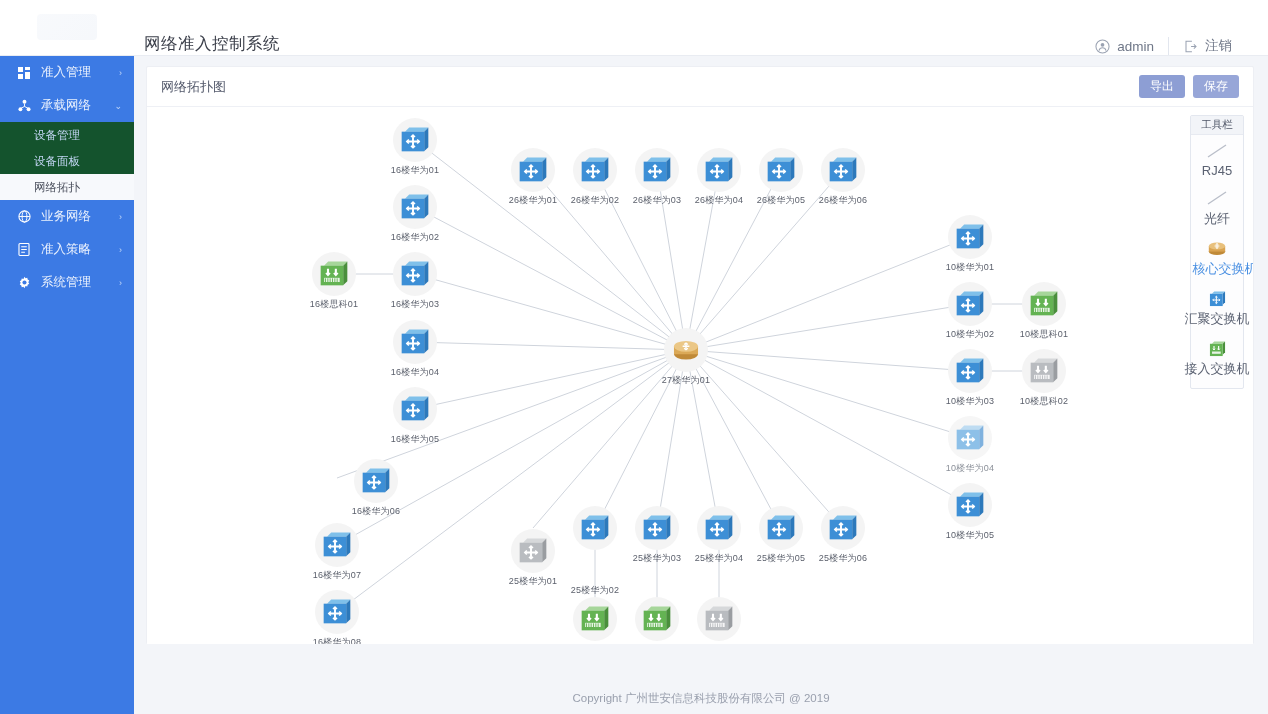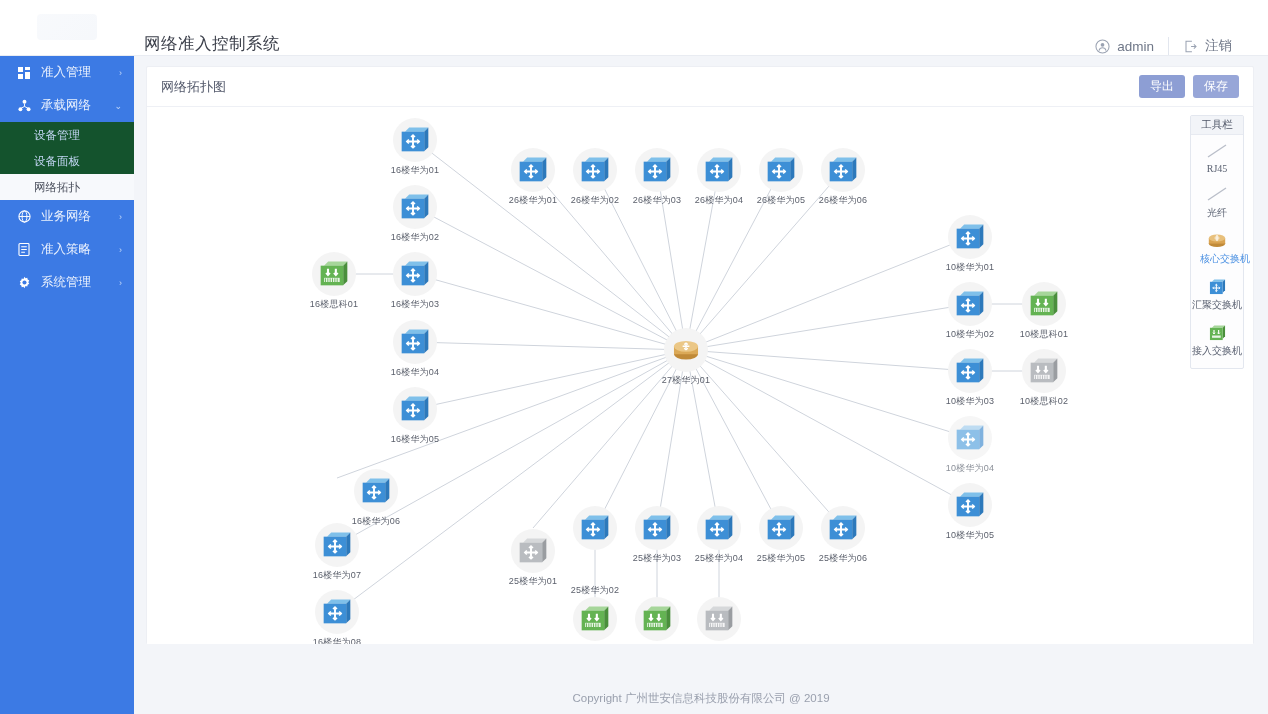--- a/index.html
+++ b/index.html
@@ -115,21 +115,21 @@
   .tb-head {
     height: 19px; background: #f2f4f8; border-bottom: 1px solid #e7eaf1;
     font-size: 10.5px; color: #4e5566; display: flex;
     align-items: center; justify-content: center;
   }
   .tb-item {
     padding: 6px 0 4px; display: flex; flex-direction: column;
     align-items: center; cursor: pointer;
   }
   .tb-ico { height: 20px; display: flex; align-items: center; justify-content: center; }
-  .tb-label { font-size: 10px; color: #5b6272; margin-top: 2px; white-space: nowrap; font-family: Liberation Serif, serif; }
+  .tb-label { font-size: 13px; color: #5b6272; margin-top: 2px; white-space: nowrap; }
   .tb-label.accent { color: #4a90e2; margin-left: 16px; }
 
   
   .footer {
     position: absolute; left: 134px; bottom: 0; width: 1134px; height: 32px;
     display: flex; align-items: center; justify-content: center;
     font-size: 11.5px; color: #9aa0ae; background: #f3f5f9;
   }
 </style>
 </head>
@@ -340,21 +340,21 @@
                 <svg width="30" height="30" viewBox="0 0 18 18">
                   <polygon points="3,4 14.5,4 17,1.5 5.5,1.5" fill="#7fc0ea"></polygon>
                   <polygon points="14.5,4 14.5,15.8 17,13.3 17,1.5" fill="#2d79bb"></polygon>
                   <rect x="1" y="4" width="13.5" height="11.8" fill="#3d8fd6"></rect>
                   <path d="M7.8 6.1v7.5M4.1 9.9h7.5" stroke="#fff" stroke-width="1.15"></path>
                   <path d="M6.6 7.2L7.8 6.1l1.2 1.1M6.6 12.5l1.2 1.1 1.2-1.1M5.3 8.7L4.1 9.9l1.2 1.2M10.3 8.7l1.2 1.2-1.2 1.2" stroke="#fff" stroke-width=".95" fill="none"></path>
                 </svg>
               </span>
               <span class="nlabel">16楼华为05</span>
             </div>
-            <div class="node" style="left: 190px; top: 384px; margin-left: 11px;">
+            <div class="node" style="left: 190px; top: 374px; margin-left: 11px;">
               <span class="halo">
                 <svg width="30" height="30" viewBox="0 0 18 18">
                   <polygon points="3,4 14.5,4 17,1.5 5.5,1.5" fill="#7fc0ea"></polygon>
                   <polygon points="14.5,4 14.5,15.8 17,13.3 17,1.5" fill="#2d79bb"></polygon>
                   <rect x="1" y="4" width="13.5" height="11.8" fill="#3d8fd6"></rect>
                   <path d="M7.8 6.1v7.5M4.1 9.9h7.5" stroke="#fff" stroke-width="1.15"></path>
                   <path d="M6.6 7.2L7.8 6.1l1.2 1.1M6.6 12.5l1.2 1.1 1.2-1.1M5.3 8.7L4.1 9.9l1.2 1.2M10.3 8.7l1.2 1.2-1.2 1.2" stroke="#fff" stroke-width=".95" fill="none"></path>
                 </svg>
               </span>
               <span class="nlabel">16楼华为06</span>

